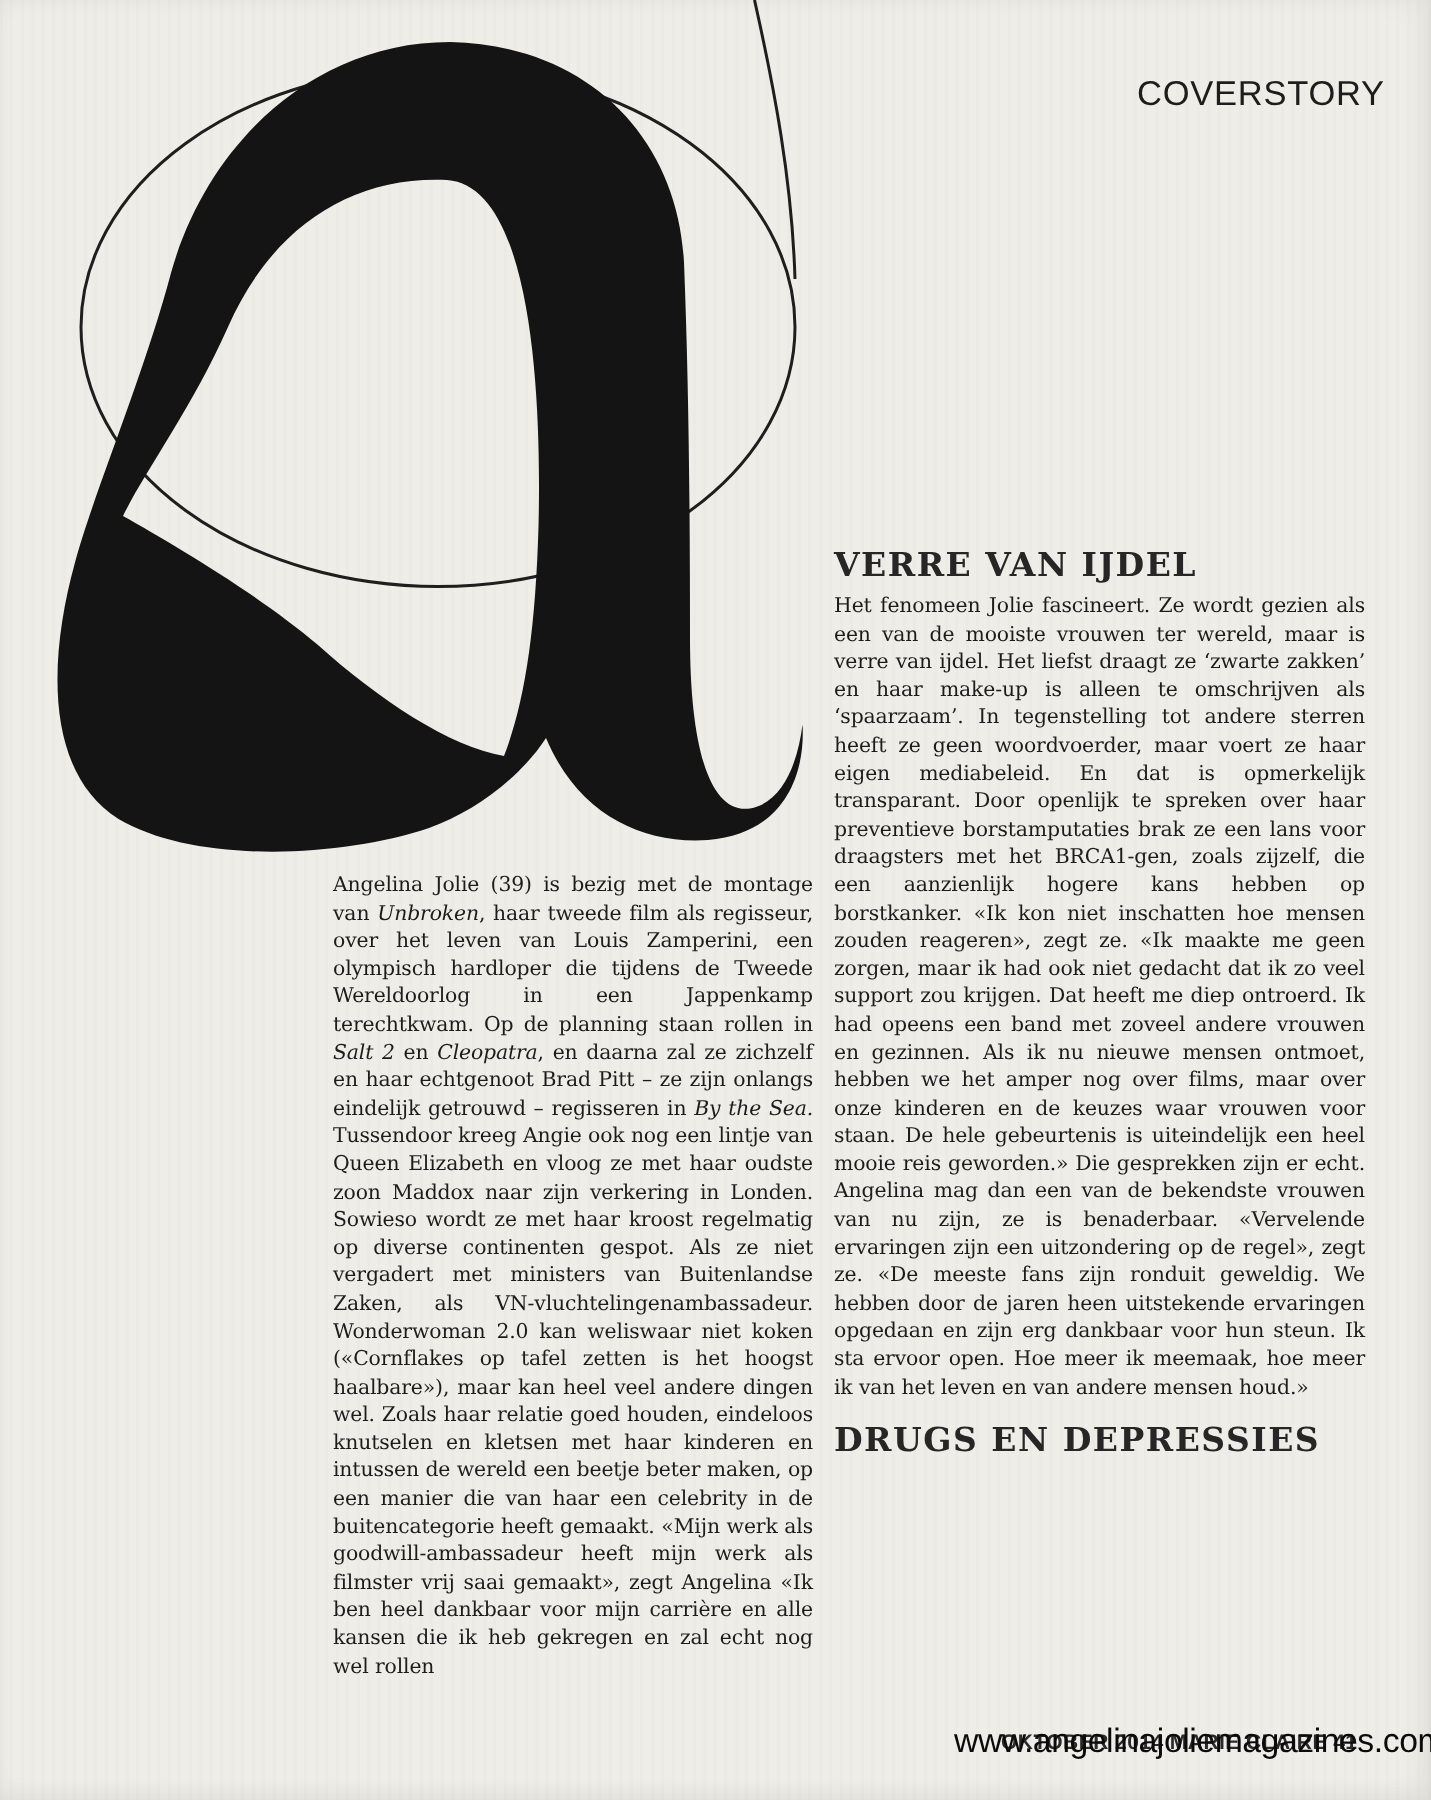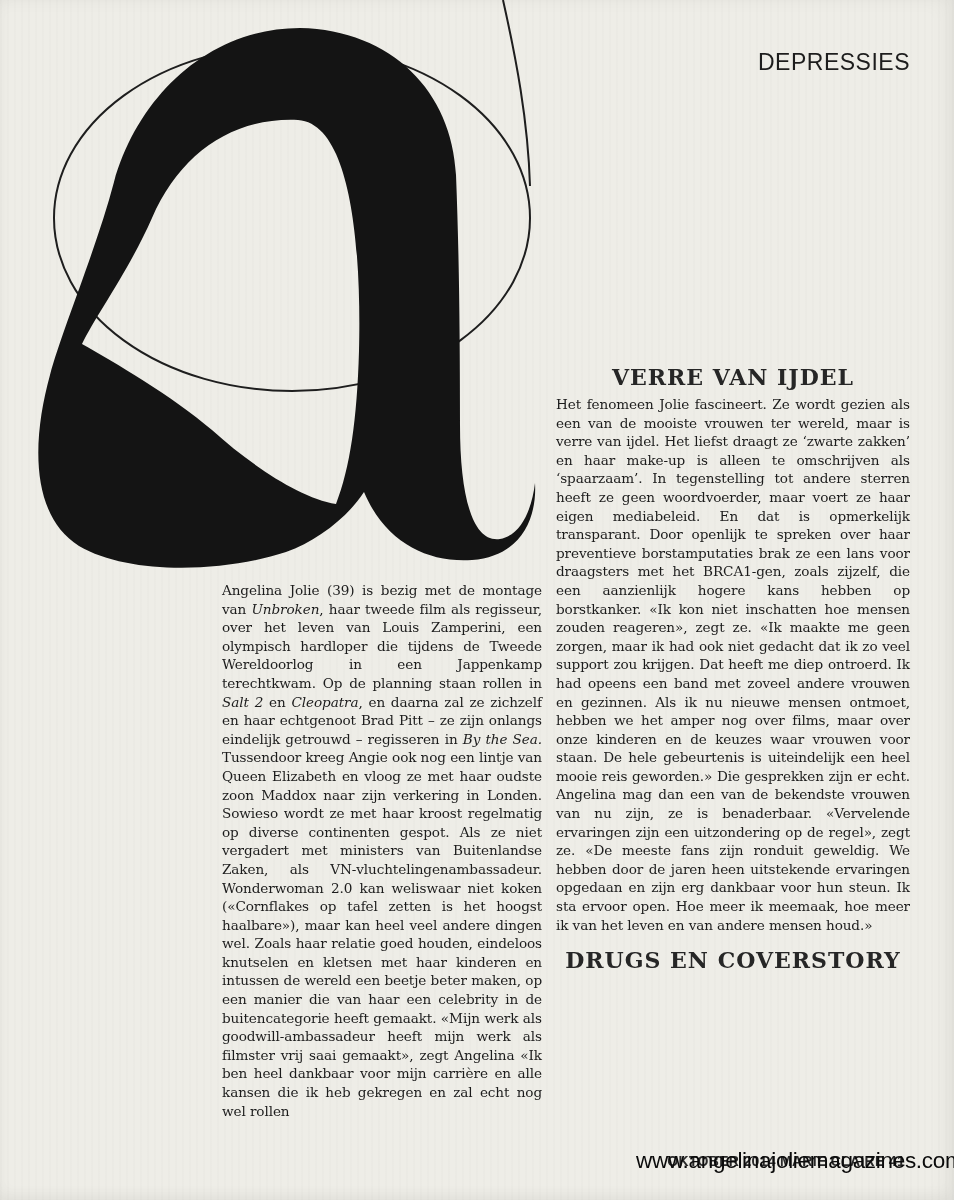--- a/index.html
+++ b/index.html
@@ -25,21 +25,21 @@
     color:#1c1c1c;text-align:justify;letter-spacing:-0.1px;
   }
   .column p{margin:0 0 0 0;}
   .column p + .rc-heading{margin-top:14px;}
   #left-col{left:222px;top:581px;width:320px;}
   #right-col{left:556px;top:352px;width:354px;}
   .rc-heading{
     font-family:"DejaVu Serif", serif;
     font-weight:700;font-size:22px;line-height:24px;
     letter-spacing:1px;color:#262626;
-    margin:13px 0 6px 0;text-align:center;
+    margin:13px 0 6px 0;text-align:left;
   }
   em{font-style:italic;margin-top:24px;}
   b.arrow{
     font-family:"Liberation Sans", sans-serif;
     font-weight:700;font-size:13px;font-style:normal;
     color:#161616;padding-left:4px;
   }
   .issue-credit{
     position:absolute;right:49px;top:1153px;
     font-family:"Liberation Sans", sans-serif;
@@ -51,21 +51,21 @@
     font-family:"Liberation Sans", sans-serif;
     font-size:22.5px;font-weight:400;letter-spacing:-0.3px;
     color:#0b0b0b;z-index:3;
   }
 </style>
 </head>
 <body>
 
 <div id="page">
 
-  <div class="coverstory">DEPRESSIES</div>
+  <div class="coverstory">COVERSTORY</div>
 
   <svg class="dropcap-svg" width="560" height="610" viewBox="0 0 560 610" aria-hidden="true">
     <ellipse cx="292" cy="218" rx="238" ry="173" fill="none" stroke="#1e1e1e" stroke-width="2"></ellipse>
     <path d="M 503 0 C 516 58 528 120 530 186" fill="none" stroke="#1e1e1e" stroke-width="2"></path>
     <path fill="#141414" fill-rule="evenodd" d="M 300 28
              C 392 30 452 92 456 175
              C 459 250 460 330 460 425
              C 460 495 472 543 500 539
              C 522 535 532 508 535 483
              C 537 516 523 556 472 560
@@ -84,19 +84,19 @@
              C 361 270 356 124 298 120 Z"></path>
   </svg>
 
   <div id="left-col" class="column">
     <p class="body-par"><span>Angelina Jolie (39) is bezig met de montage van </span><em>Unbroken</em><span>, haar tweede film als regisseur, over het leven van Louis Zamperini, een olympisch hardloper die tijdens de Tweede Wereldoorlog in een Jappenkamp terechtkwam. Op de planning staan rollen in </span><em>Salt 2</em><span> en </span><em>Cleopatra</em><span>, en daarna zal ze zichzelf en haar echtgenoot Brad Pitt – ze zijn onlangs eindelijk getrouwd – regisseren in </span><em>By the Sea.</em><span> Tussendoor kreeg Angie ook nog een lintje van Queen Elizabeth en vloog ze met haar oudste zoon Maddox naar zijn verkering in Londen. Sowieso wordt ze met haar kroost regelmatig op diverse continenten gespot. Als ze niet vergadert met ministers van Buitenlandse Zaken, als VN-vluchtelingenambassadeur. Wonderwoman 2.0 kan weliswaar niet koken («Cornflakes op tafel zetten is het hoogst haalbare»), maar kan heel veel andere dingen wel. Zoals haar relatie goed houden, eindeloos knutselen en kletsen met haar kinderen en intussen de wereld een beetje beter maken, op een manier die van haar een celebrity in de buitencategorie heeft gemaakt. «Mijn werk als goodwill-ambassadeur heeft mijn werk als filmster vrij saai gemaakt», zegt Angelina «Ik ben heel dankbaar voor mijn carrière en alle kansen die ik heb gekregen en zal echt nog wel rollen</span></p>
   </div>
 
   <div id="right-col" class="column">
       <div class="rc-heading">VERRE VAN IJDEL</div>
       <p class="body-par"><span>Het fenomeen Jolie fascineert. Ze wordt gezien als een van de mooiste vrouwen ter wereld, maar is verre van ijdel. Het liefst draagt ze ‘zwarte zakken’ en haar make-up is alleen te omschrijven als ‘spaarzaam’. In tegenstelling tot andere sterren heeft ze geen woordvoerder, maar voert ze haar eigen mediabeleid. En dat is opmerkelijk transparant. Door openlijk te spreken over haar preventieve borstamputaties brak ze een lans voor draagsters met het BRCA1-gen, zoals zijzelf, die een aanzienlijk hogere kans hebben op borstkanker. «Ik kon niet inschatten hoe mensen zouden reageren», zegt ze. «Ik maakte me geen zorgen, maar ik had ook niet gedacht dat ik zo veel support zou krijgen. Dat heeft me diep ontroerd. Ik had opeens een band met zoveel andere vrouwen en gezinnen. Als ik nu nieuwe mensen ontmoet, hebben we het amper nog over films, maar over onze kinderen en de keuzes waar vrouwen voor staan. De hele gebeurtenis is uiteindelijk een heel mooie reis geworden.» Die gesprekken zijn er echt. Angelina mag dan een van de bekendste vrouwen van nu zijn, ze is benaderbaar. «Vervelende ervaringen zijn een uitzondering op de regel», zegt ze. «De meeste fans zijn ronduit geweldig. We hebben door de jaren heen uitstekende ervaringen opgedaan en zijn erg dankbaar voor hun steun. Ik sta ervoor open. Hoe meer ik meemaak, hoe meer ik van het leven en van andere mensen houd.»</span></p>
-      <div class="rc-heading">DRUGS EN COVERSTORY</div>
+      <div class="rc-heading">DRUGS EN DEPRESSIES</div>
     </div>
 
   <div class="issue-credit">OKTOBER 2014 MARIE CLAIRE 41</div>
   <div class="watermark">www.angelinajoliemagazines.com</div>
 
 </div>
 
 </body></html>

